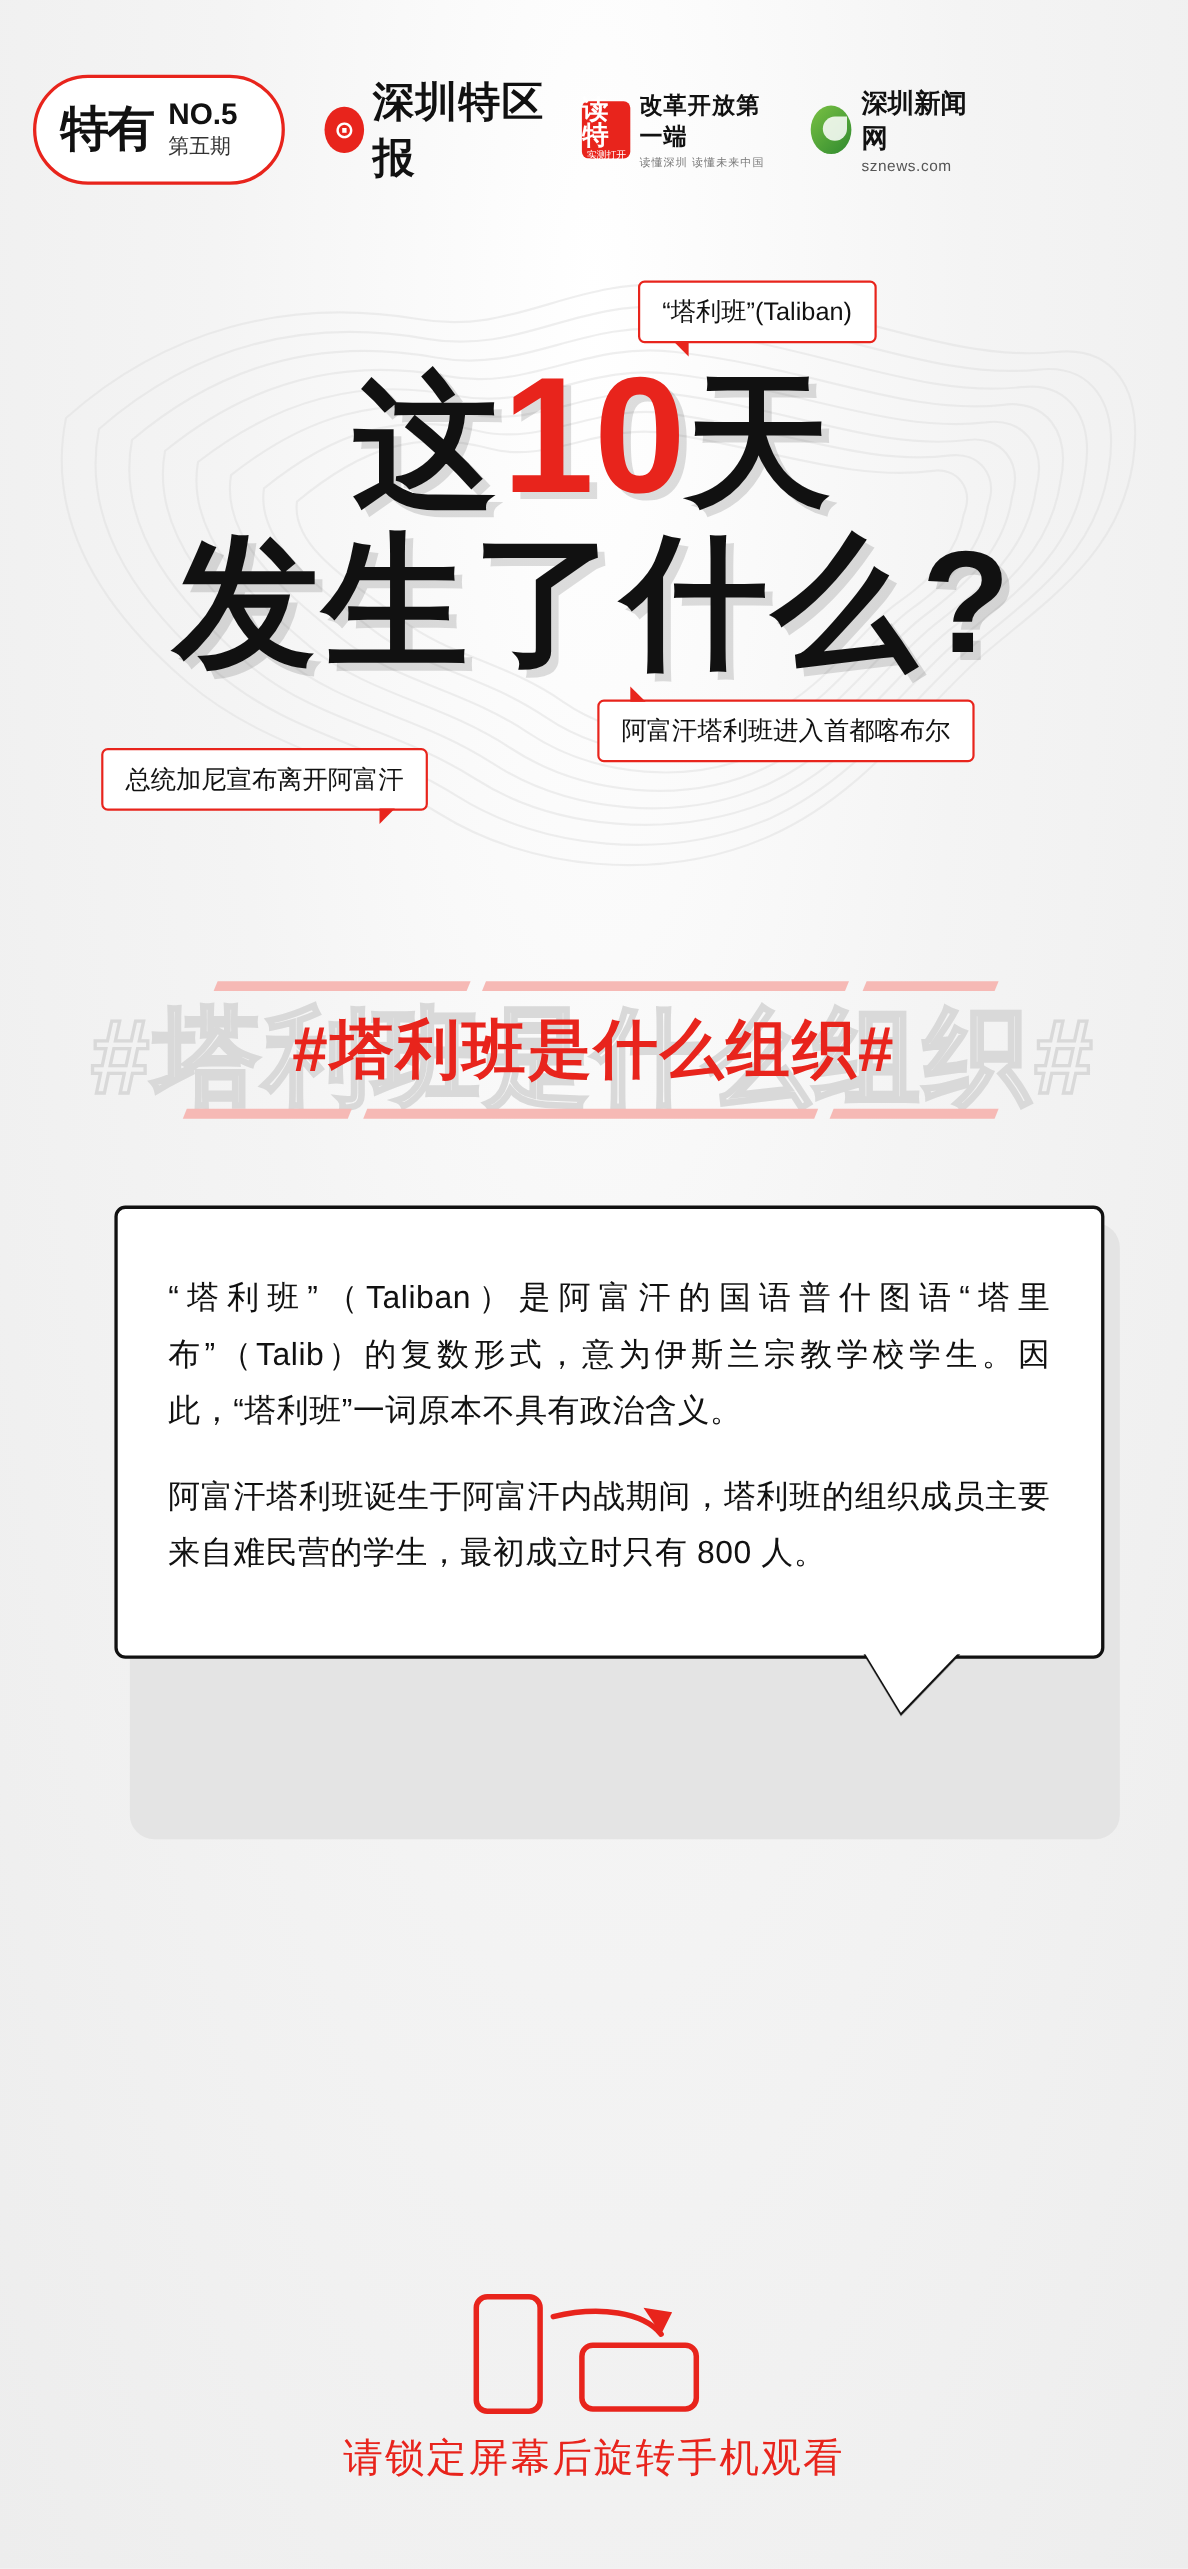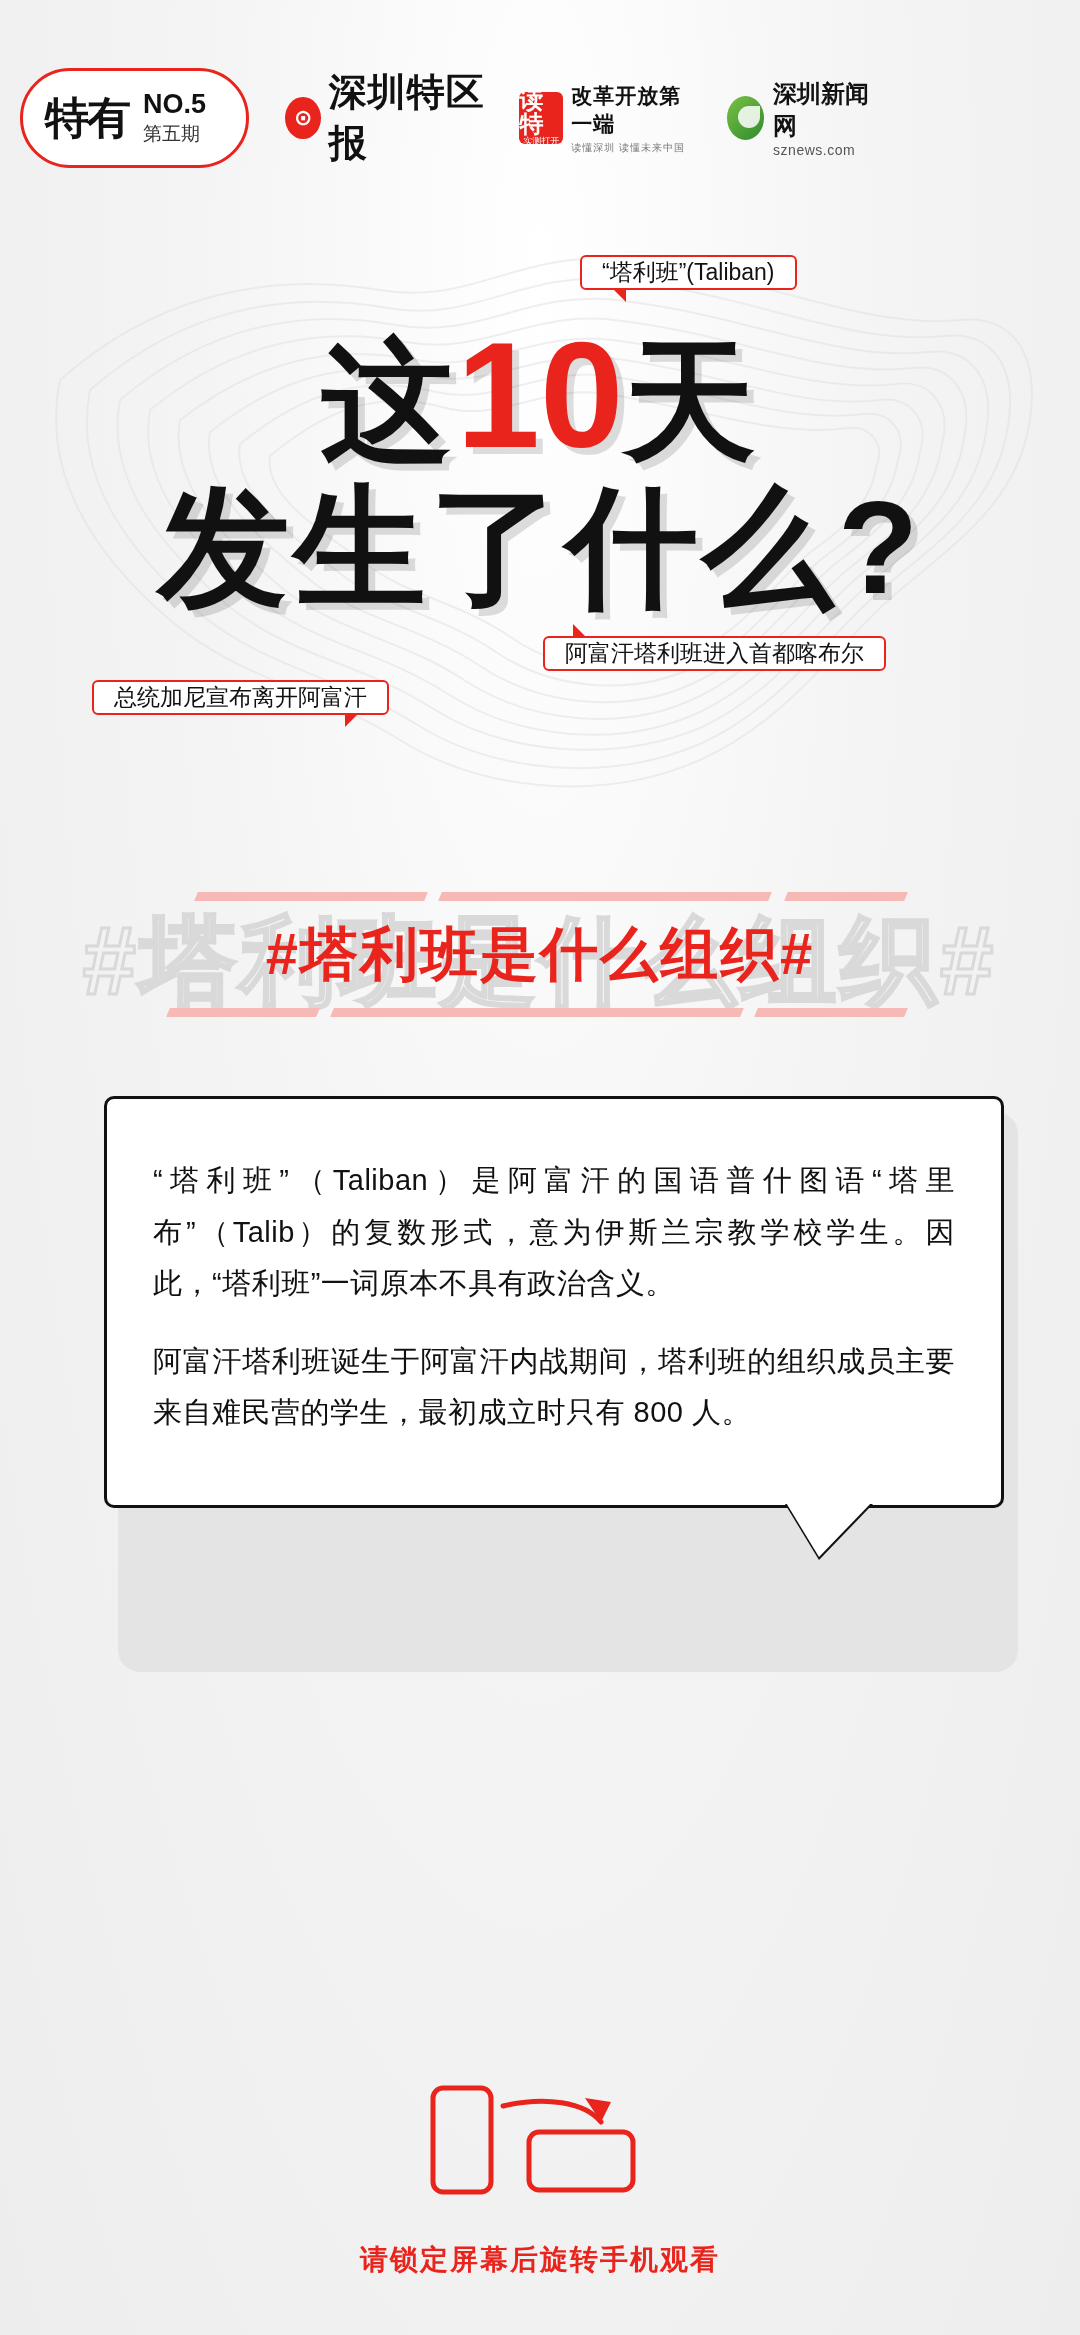--- a/index.html
+++ b/index.html
@@ -17,21 +17,21 @@
   }
   
   .map-bg{
     position:absolute;left:0;top:120px;width:1080px;height:820px;
     opacity:.5;
   }
   .map-bg svg{width:100%;height:100%;display:block;}
 
   
   .header{
-    position:absolute;top:58px;left:6px;width:868px;height:120px;
+    position:absolute;top:58px;left:16px;width:868px;height:120px;
     display:flex;align-items:center;padding-left:14px;box-sizing:border-box;
   }
   .brand-badge{
     width:262px;height:100px;border:3px solid #e8241c;border-radius:50px;
     background:#fff;display:flex;align-items:center;box-sizing:border-box;
     padding-left:22px;
   }
   .brand-badge .cn{
     font-size:44px;font-weight:bold;color:#111;line-height:1;
     letter-spacing:-2px;position:relative;
@@ -75,21 +75,21 @@
     border-radius:50% 0 50% 50%;background:#fff;opacity:.85;
   }
   .logo-sznews .stack{display:flex;flex-direction:column;}
   .logo-sznews .l1{font-size:24px;font-weight:bold;color:#111;
     font-family:"Liberation Serif","DejaVu Serif",serif;}
   .logo-sznews .l2{font-size:14px;color:#555;letter-spacing:.5px;}
 
   
   .callout{
     position:absolute;border:2.5px solid #e8241c;background:#fff;border-radius:6px;
-    padding:0 20px;font-size:23px;color:#111;white-space:nowrap;
+    padding:11px 20px;font-size:23px;color:#111;white-space:nowrap;
   }
   .callout:after{
     content:"";position:absolute;width:0;height:0;
   }
   .c-taliban{left:580px;top:255px;}
   .c-taliban:after{
     left:30px;bottom:-14px;border-left:14px solid transparent;
     border-right:0 solid transparent;border-top:14px solid #e8241c;
   }
   .c-kabul{left:543px;top:636px;}
@@ -163,21 +163,21 @@
     border-left:36px solid transparent;border-right:57px solid transparent;
     border-top:60px solid #111;z-index:-1;
   }
 
   
   .rotate{
     position:absolute;left:0;top:2080px;width:1080px;text-align:center;
   }
   .rotate svg{display:block;margin:0 auto;}
   .rotate .txt{
-    margin-top:41px;font-size:28px;font-weight:bold;color:#e8241c;letter-spacing:2px;
+    margin-top:10px;font-size:36px;font-weight:normal;color:#e8241c;letter-spacing:2px;
   }
 </style>
 </head>
 <body>
 
 <div class="page">
 
   <div class="map-bg">
     <svg viewBox="0 0 1080 820" preserveAspectRatio="none" aria-hidden="true">
       <g fill="none" stroke="#e0e0e0" stroke-width="2">

